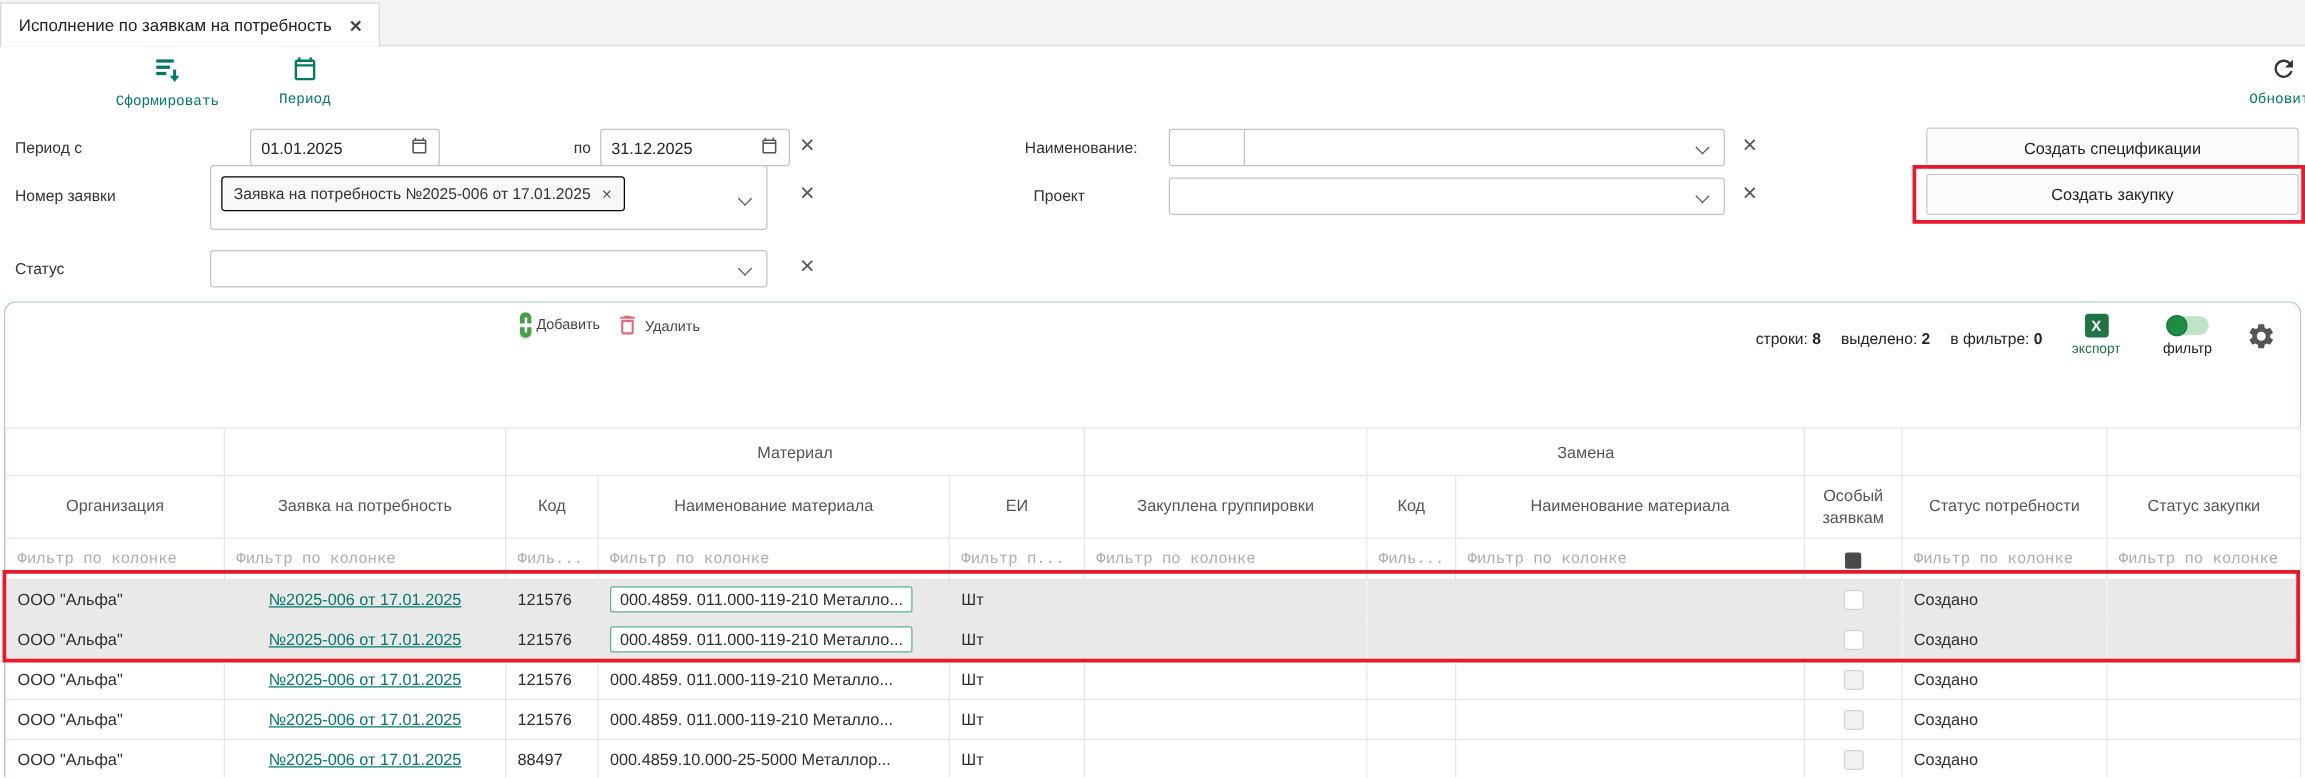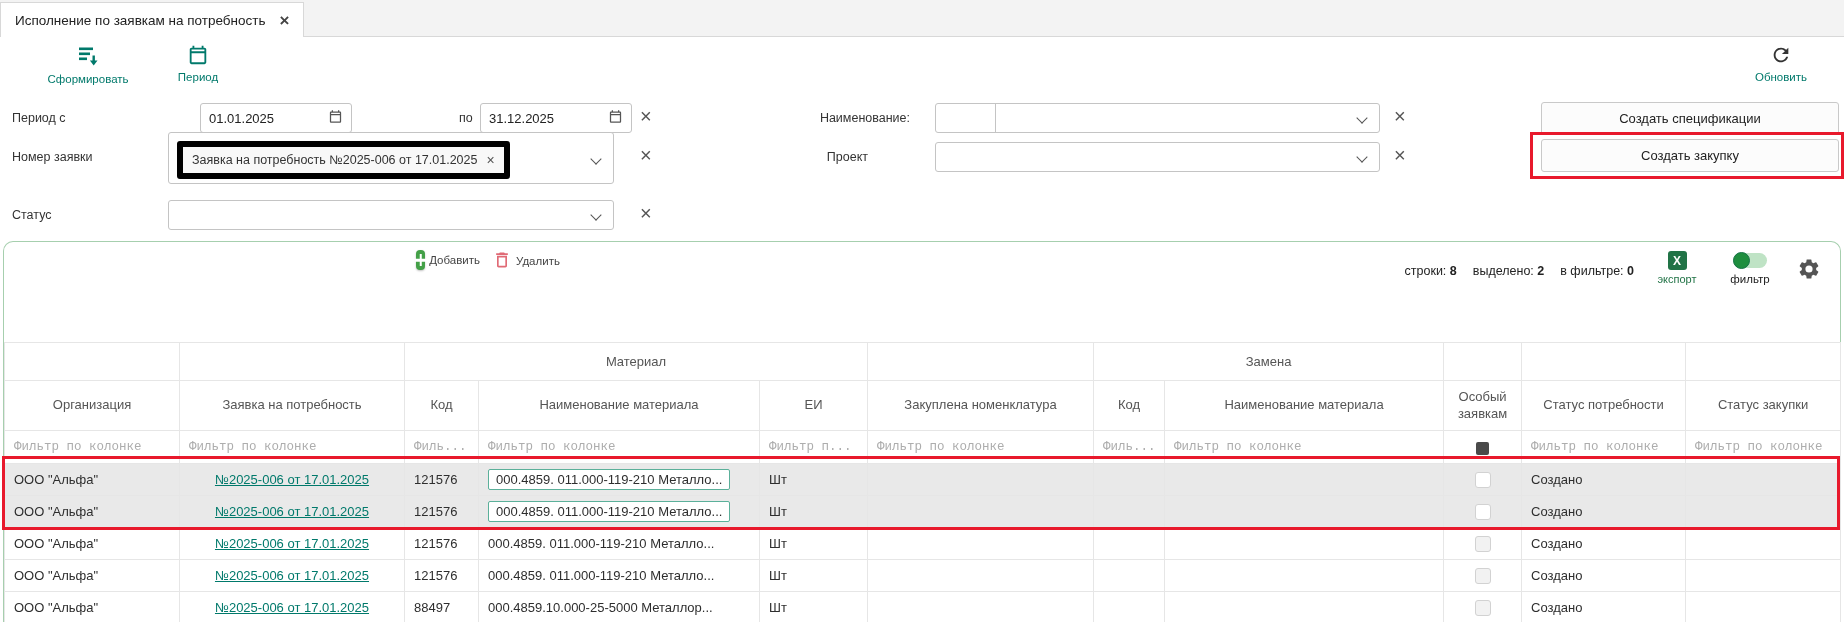--- a/index.html
+++ b/index.html
@@ -8,21 +8,21 @@
     background:#fff;color:#333;
     font-family:"Liberation Sans",sans-serif;font-size:13px;
   }
   
   .tabbar{position:absolute;left:0;top:0;width:100%;height:37px;background:#f3f3f3;border-bottom:1px solid #d8d8d8;box-sizing:border-box;}
   .tab{position:absolute;left:0;top:2px;height:35px;background:#fff;border:1px solid #d8d8d8;border-bottom:none;
        display:flex;align-items:center;gap:14px;padding:0 14px;font-size:13.5px;color:#222;box-sizing:border-box;cursor:pointer;}
   .tab-close{font-size:17px;font-weight:bold;color:#444;line-height:1;cursor:pointer;}
   
   .tool{position:absolute;top:44px;display:flex;flex-direction:column;align-items:center;gap:3px;
-        background:none;border:none;color:#00796b;font-size:11.5px;font-family:Liberation Sans, sans-serif;cursor:pointer;padding:0;}
+        background:none;border:none;color:#00796b;font-size:11.5px;font-family:Liberation Mono, monospace;cursor:pointer;padding:0;margin-left:46px;}
   #btn-generate{left:40px;width:96px;}
   #btn-period{left:163px;width:70px;}
   #btn-refresh{left:1741px;width:80px;}
   
   .flabel{position:absolute;font-size:12.5px;color:#333;}
   #lbl-period-from{left:12px;top:111px;}
   #lbl-po{left:459px;top:111px;}
   #lbl-request{left:12px;top:150px;}
   #lbl-status{left:12px;top:208px;}
   #lbl-nomen{left:770px;width:140px;text-align:right;top:111px;}
@@ -41,21 +41,21 @@
   .sub{position:absolute;left:0;top:0;width:60px;height:100%;border-right:1px solid #c4c4c4;box-sizing:border-box;padding:0 6px;display:flex;align-items:center;}
   .chev{position:absolute;right:13px;top:10px;width:7px;height:7px;border-right:1.6px solid #555;border-bottom:1.6px solid #555;transform:rotate(45deg);}
   .clear{position:absolute;font-size:20px;color:#555;line-height:20px;cursor:pointer;}
   #clear-period{left:640px;top:106px;}
   #clear-request{left:640px;top:145px;}
   #clear-status{left:640px;top:203px;}
   #clear-nomen{left:1394px;top:106px;}
   #clear-project{left:1394px;top:145px;}
   .multiselect{position:absolute;left:168px;top:132px;width:446px;height:52px;border:1px solid #c4c4c4;border-radius:3px;background:#fff;box-sizing:border-box;padding:8px;}
   .multiselect .chev{top:22px;}
-  .chip{display:inline-flex;align-items:center;gap:9px;max-width:385px;border:6px solid #000000;background:#f8f8f8;border-radius:3px;padding:5px 9px;font-size:12.5px;color:#333;white-space:nowrap;overflow:hidden;}
+  .chip{display:inline-flex;align-items:center;gap:9px;max-width:385px;border:1px solid #000000;background:#f8f8f8;border-radius:3px;padding:5px 9px;font-size:12.5px;color:#333;white-space:nowrap;overflow:hidden;}
   .chip-x{font-size:14px;color:#555;cursor:pointer;}
   .act-btn{position:absolute;left:1541px;width:298px;height:33px;background:#fcfcfc;border:1px solid #c9c9c9;border-radius:3px;
            font-family:inherit;font-size:13px;color:#222;cursor:pointer;}
   #btn-specs{top:102px;}
   #btn-purchase{top:139px;}
   
   .annot{position:absolute;border:3px solid #e8192c;box-sizing:border-box;z-index:40;pointer-events:none;}
   #annot-purchase{left:1530px;top:132px;width:314px;height:47px;}
   #annot-rows{left:2px;top:456px;width:1838px;height:74px;}
   
@@ -254,21 +254,21 @@
         <th></th>
         <th></th>
         <th></th>
       </tr>
       <tr class="cols">
         <th>Организация</th>
         <th>Заявка на потребность</th>
         <th>Код</th>
         <th>Наименование материала</th>
         <th>ЕИ</th>
-        <th>Закуплена номенклатура</th>
+        <th>Закуплена группировки</th>
         <th>Код</th>
         <th>Наименование материала</th>
         <th>Особый заявкам</th>
         <th>Статус потребности</th>
         <th>Статус закупки</th>
       </tr>
       <tr class="filt">
         <td><input placeholder="Фильтр по колонке" style=""></td>
         <td><input placeholder="Фильтр по колонке" style=""></td>
         <td><input placeholder="Филь..." style=""></td>

